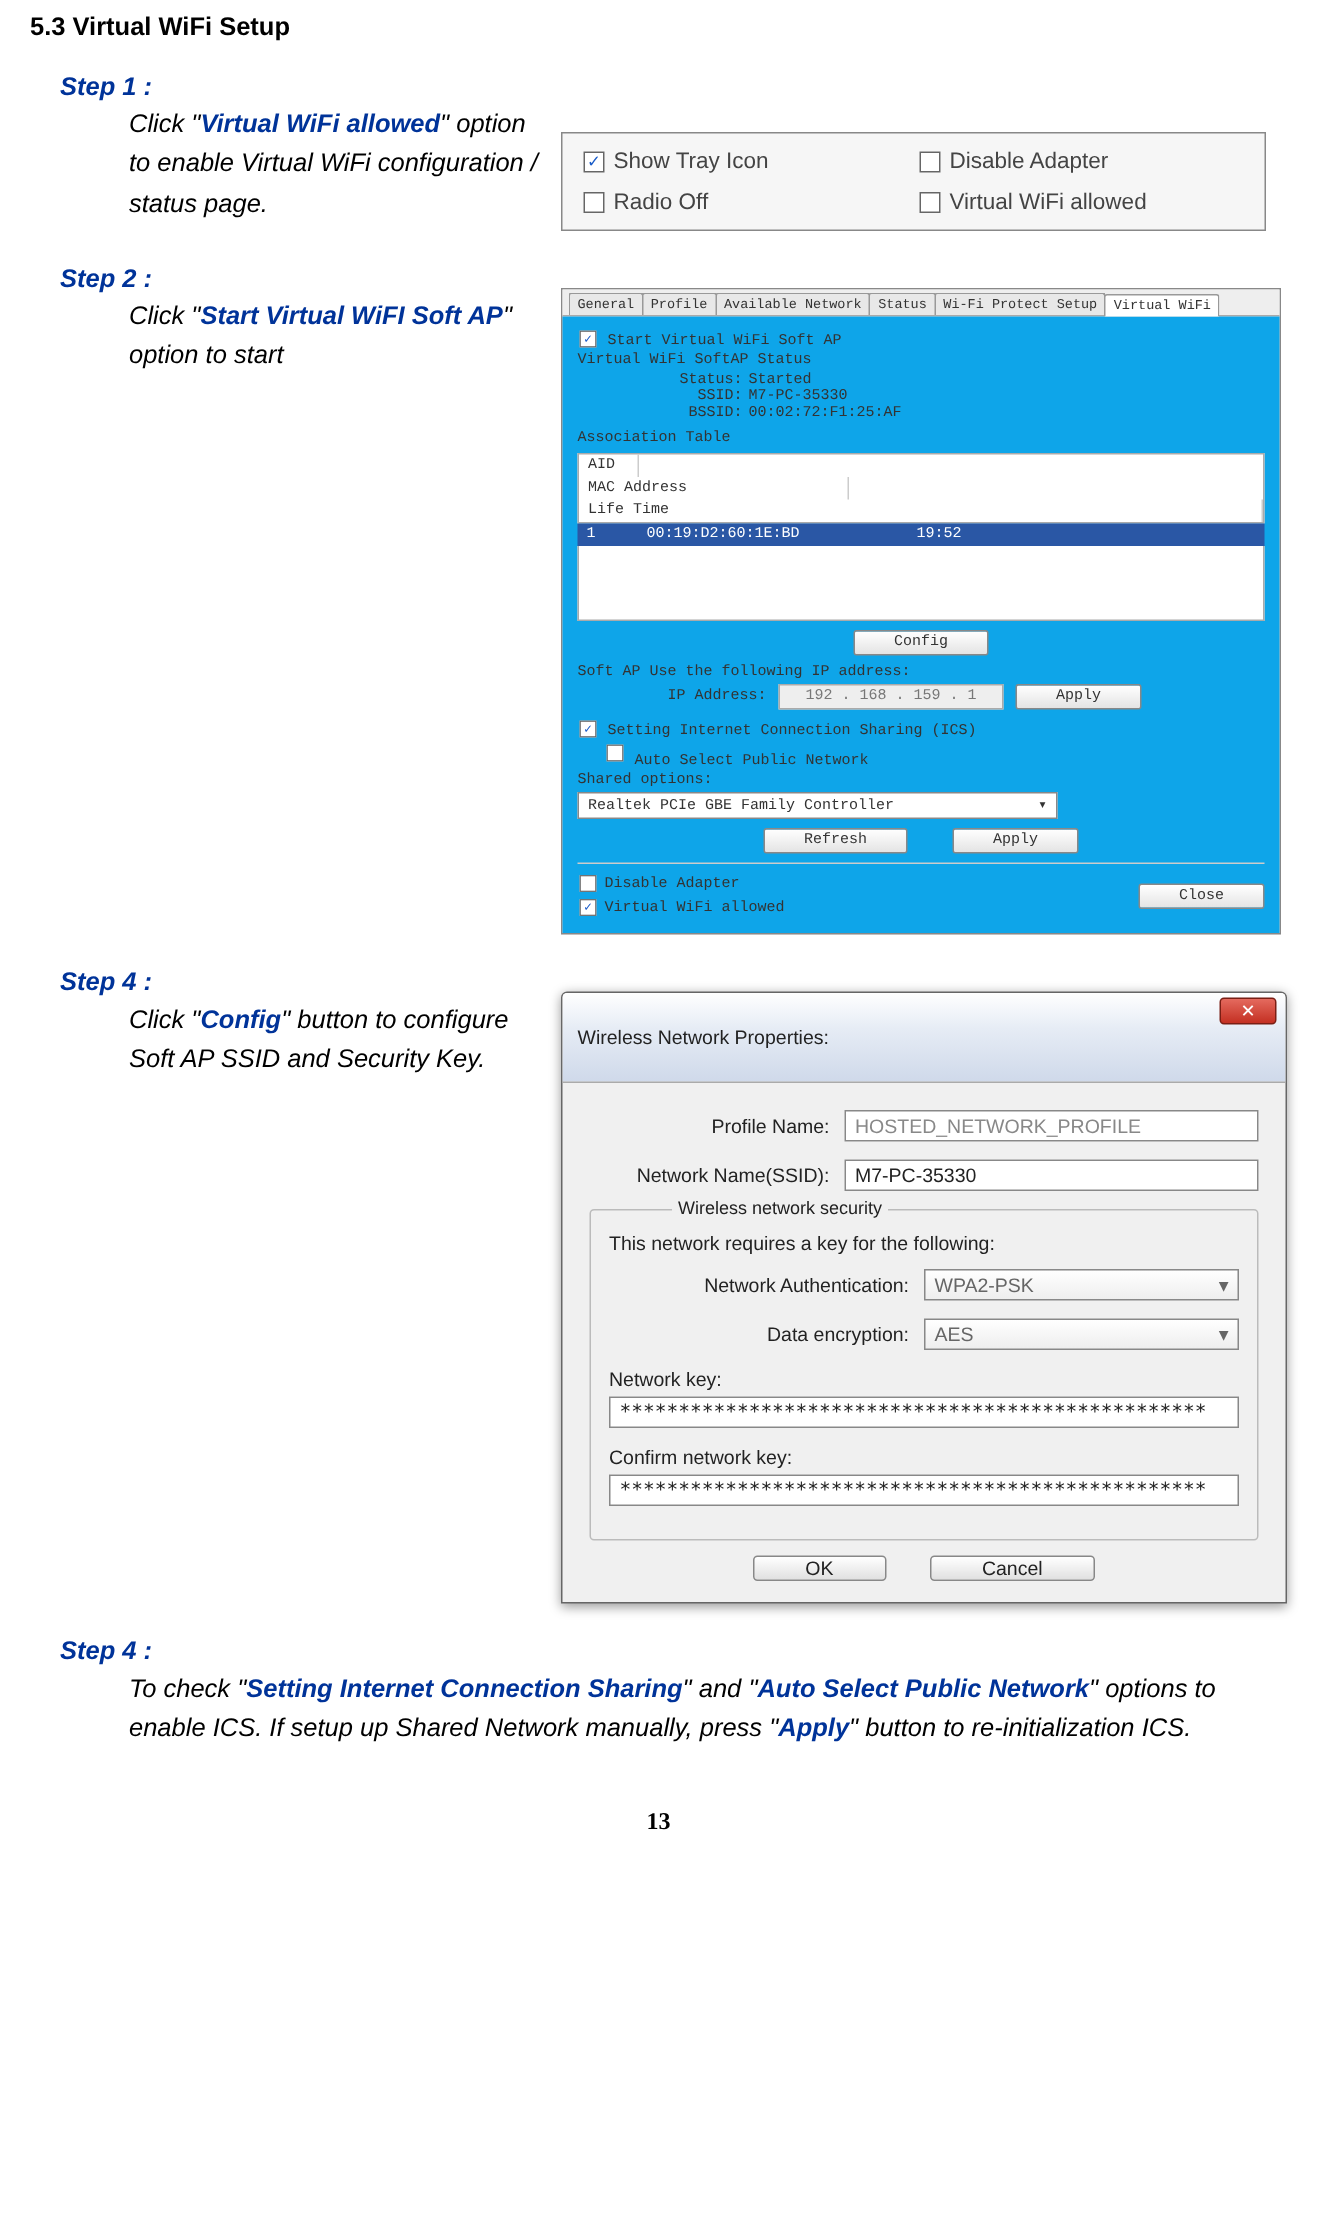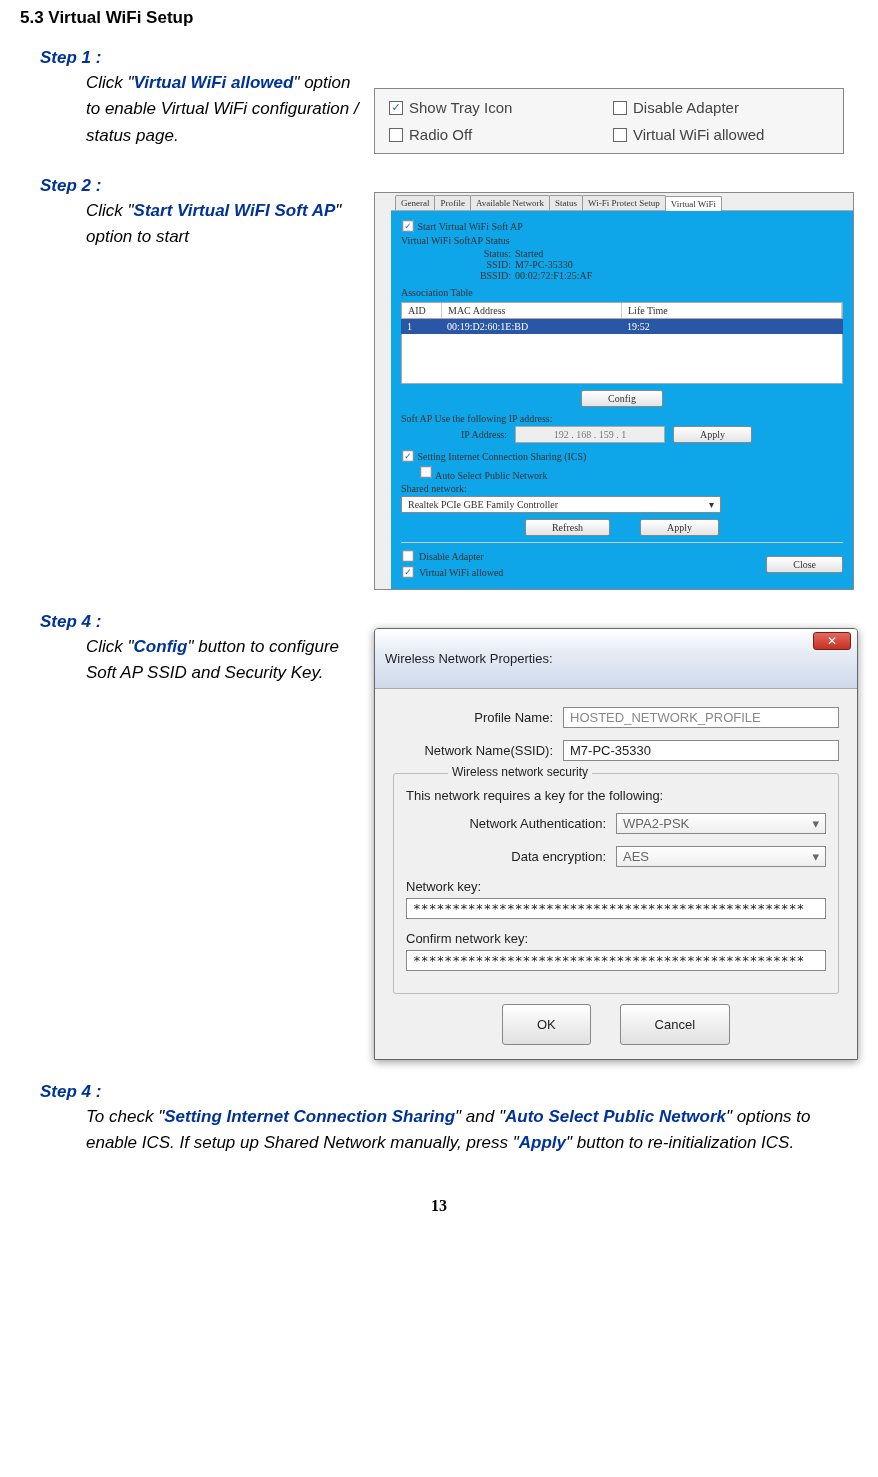--- a/index.html
+++ b/index.html
@@ -74,26 +74,25 @@
     font-size: 11px;
     background: #fff;
     color: #1a5cc8;
   }
 
   
   .fig2 {
     width: 480px;
     border: 1px solid #888;
     background: #efefef;
-    font-family: Liberation Serif, serif;
+    font-family: Liberation Mono, monospace;
     font-size: 10px;
     color: #333;
     font-style: normal;
     margin-top: -6px;
-    padding-left: 16px;
   }
   .tabs {
     display: flex;
     align-items: flex-end;
     background: #eee;
     border-bottom: 1px solid #aaa;
     padding: 2px 4px 0 4px;
     gap: 0;
   }
   .tab {
@@ -116,20 +115,21 @@
     padding: 6px 10px 8px 10px;
   }
   .fig2 .line { margin: 2px 0; }
   .fig2 .kv { display: flex; gap: 4px; margin-left: 62px; }
   .fig2 .kv .k { width: 48px; text-align: right; }
   .fig2 .table-hdr {
     display: flex;
     border: 1px solid #aaa;
     background: #fff;
     margin-top: 4px;
+    flex-direction: column;
   }
   .fig2 .table-hdr div { border-right: 1px solid #ccc; padding: 2px 6px; }
   .fig2 .table-hdr .c1 { width: 40px; }
   .fig2 .table-hdr .c2 { width: 180px; }
   .fig2 .table-hdr .c3 { flex: 1; }
   .fig2 .table-row {
     display: flex;
     background: #2a57a5;
     color: #fff;
   }
@@ -255,21 +255,21 @@
     background: #f0f0f0;
     padding: 0 4px;
     font-size: 12px;
     margin-left: 44px;
   }
   .btn3 {
     display: inline-block;
     border: 1px solid #888;
     background: linear-gradient(#fff,#e0e0e0);
     border-radius: 3px;
-    padding: 12px 34px;
+    padding: 0 34px;
     font-size: 13px;
   }
   .fig3-actions {
     text-align: center;
     padding: 10px 0 4px 0;
   }
   .keyrow .inputlike {
     color: #222;
     letter-spacing: 0;
     font-family: monospace;
@@ -381,21 +381,21 @@
           <span class="btn2">Apply</span>
         </div>
         <div class="line" style="margin-top:6px">
           <span class="cb" style="transform:scale(0.8)">✓</span>
           <span>Setting Internet Connection Sharing (ICS)</span>
         </div>
         <div class="line" style="margin-left:18px">
           <span class="cb" style="transform:scale(0.8)"></span>
           <span>Auto Select Public Network</span>
         </div>
-        <div class="line">Shared network:</div>
+        <div class="line">Shared options:</div>
         <div class="select2">
           <span>Realtek PCIe GBE Family Controller</span>
           <span>▾</span>
         </div>
         <div class="center" style="display:flex;gap:30px;justify-content:center">
           <span class="btn2">Refresh</span>
           <span class="btn2">Apply</span>
         </div>
         <div class="fig2-footer">
           <div class="opts">

